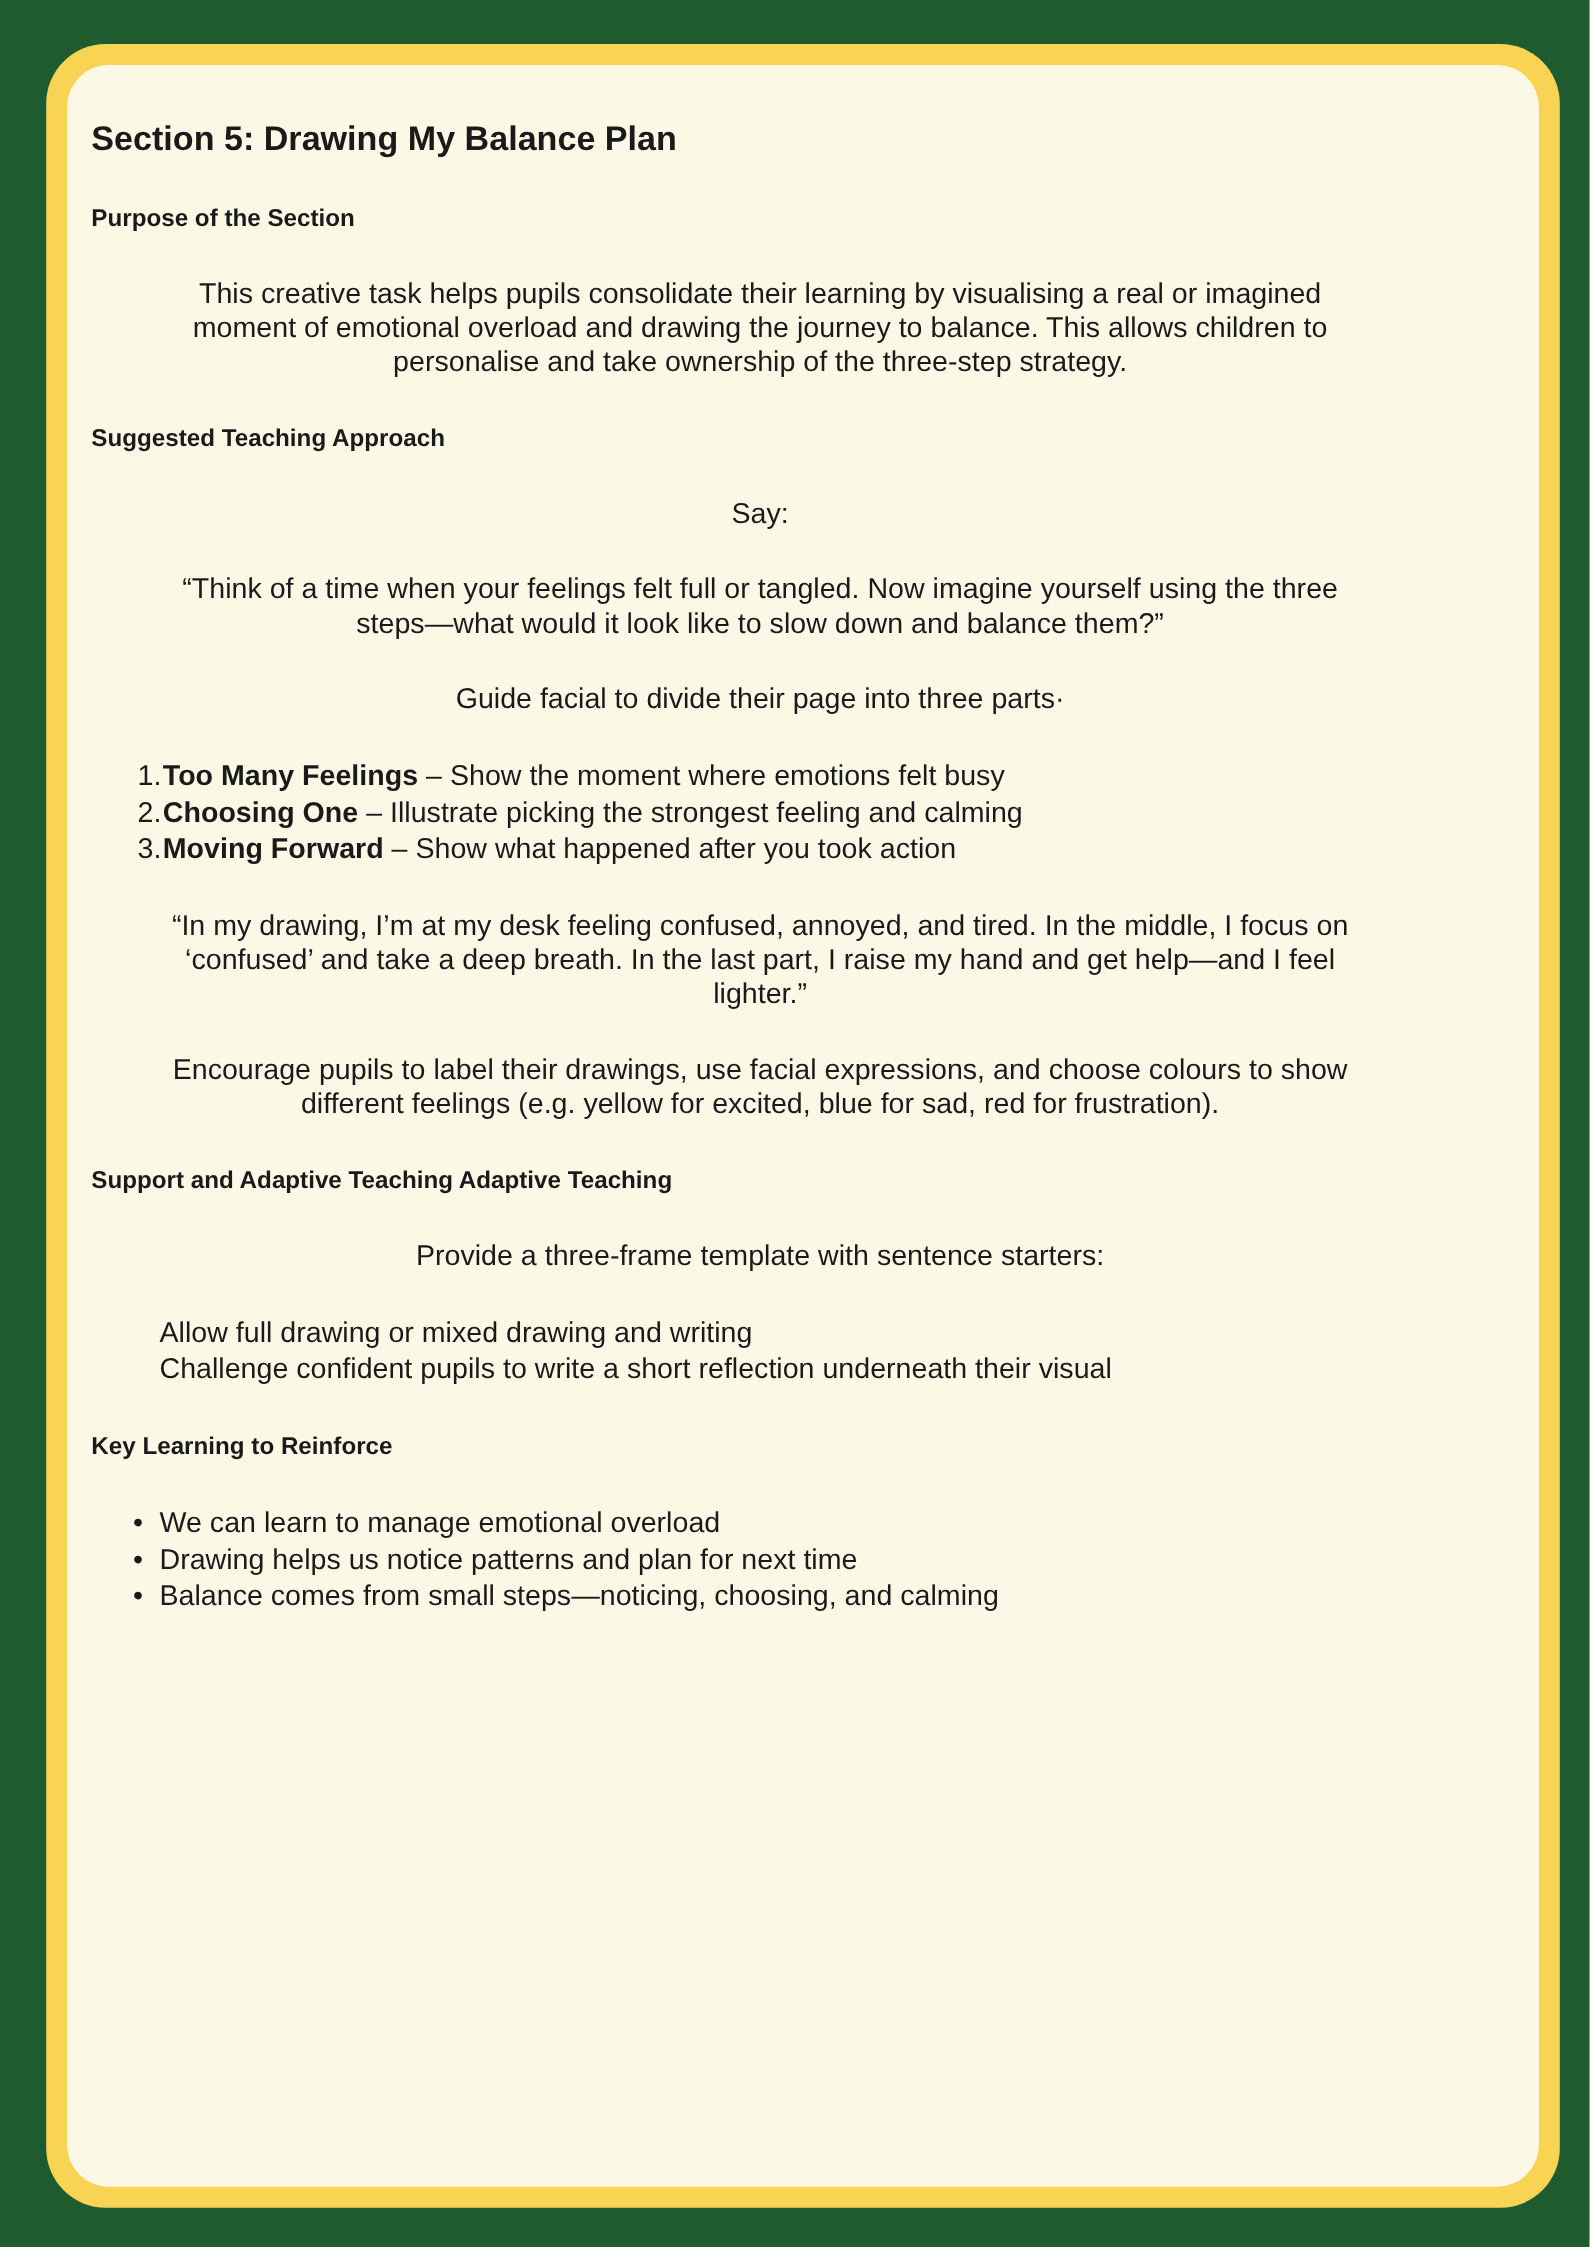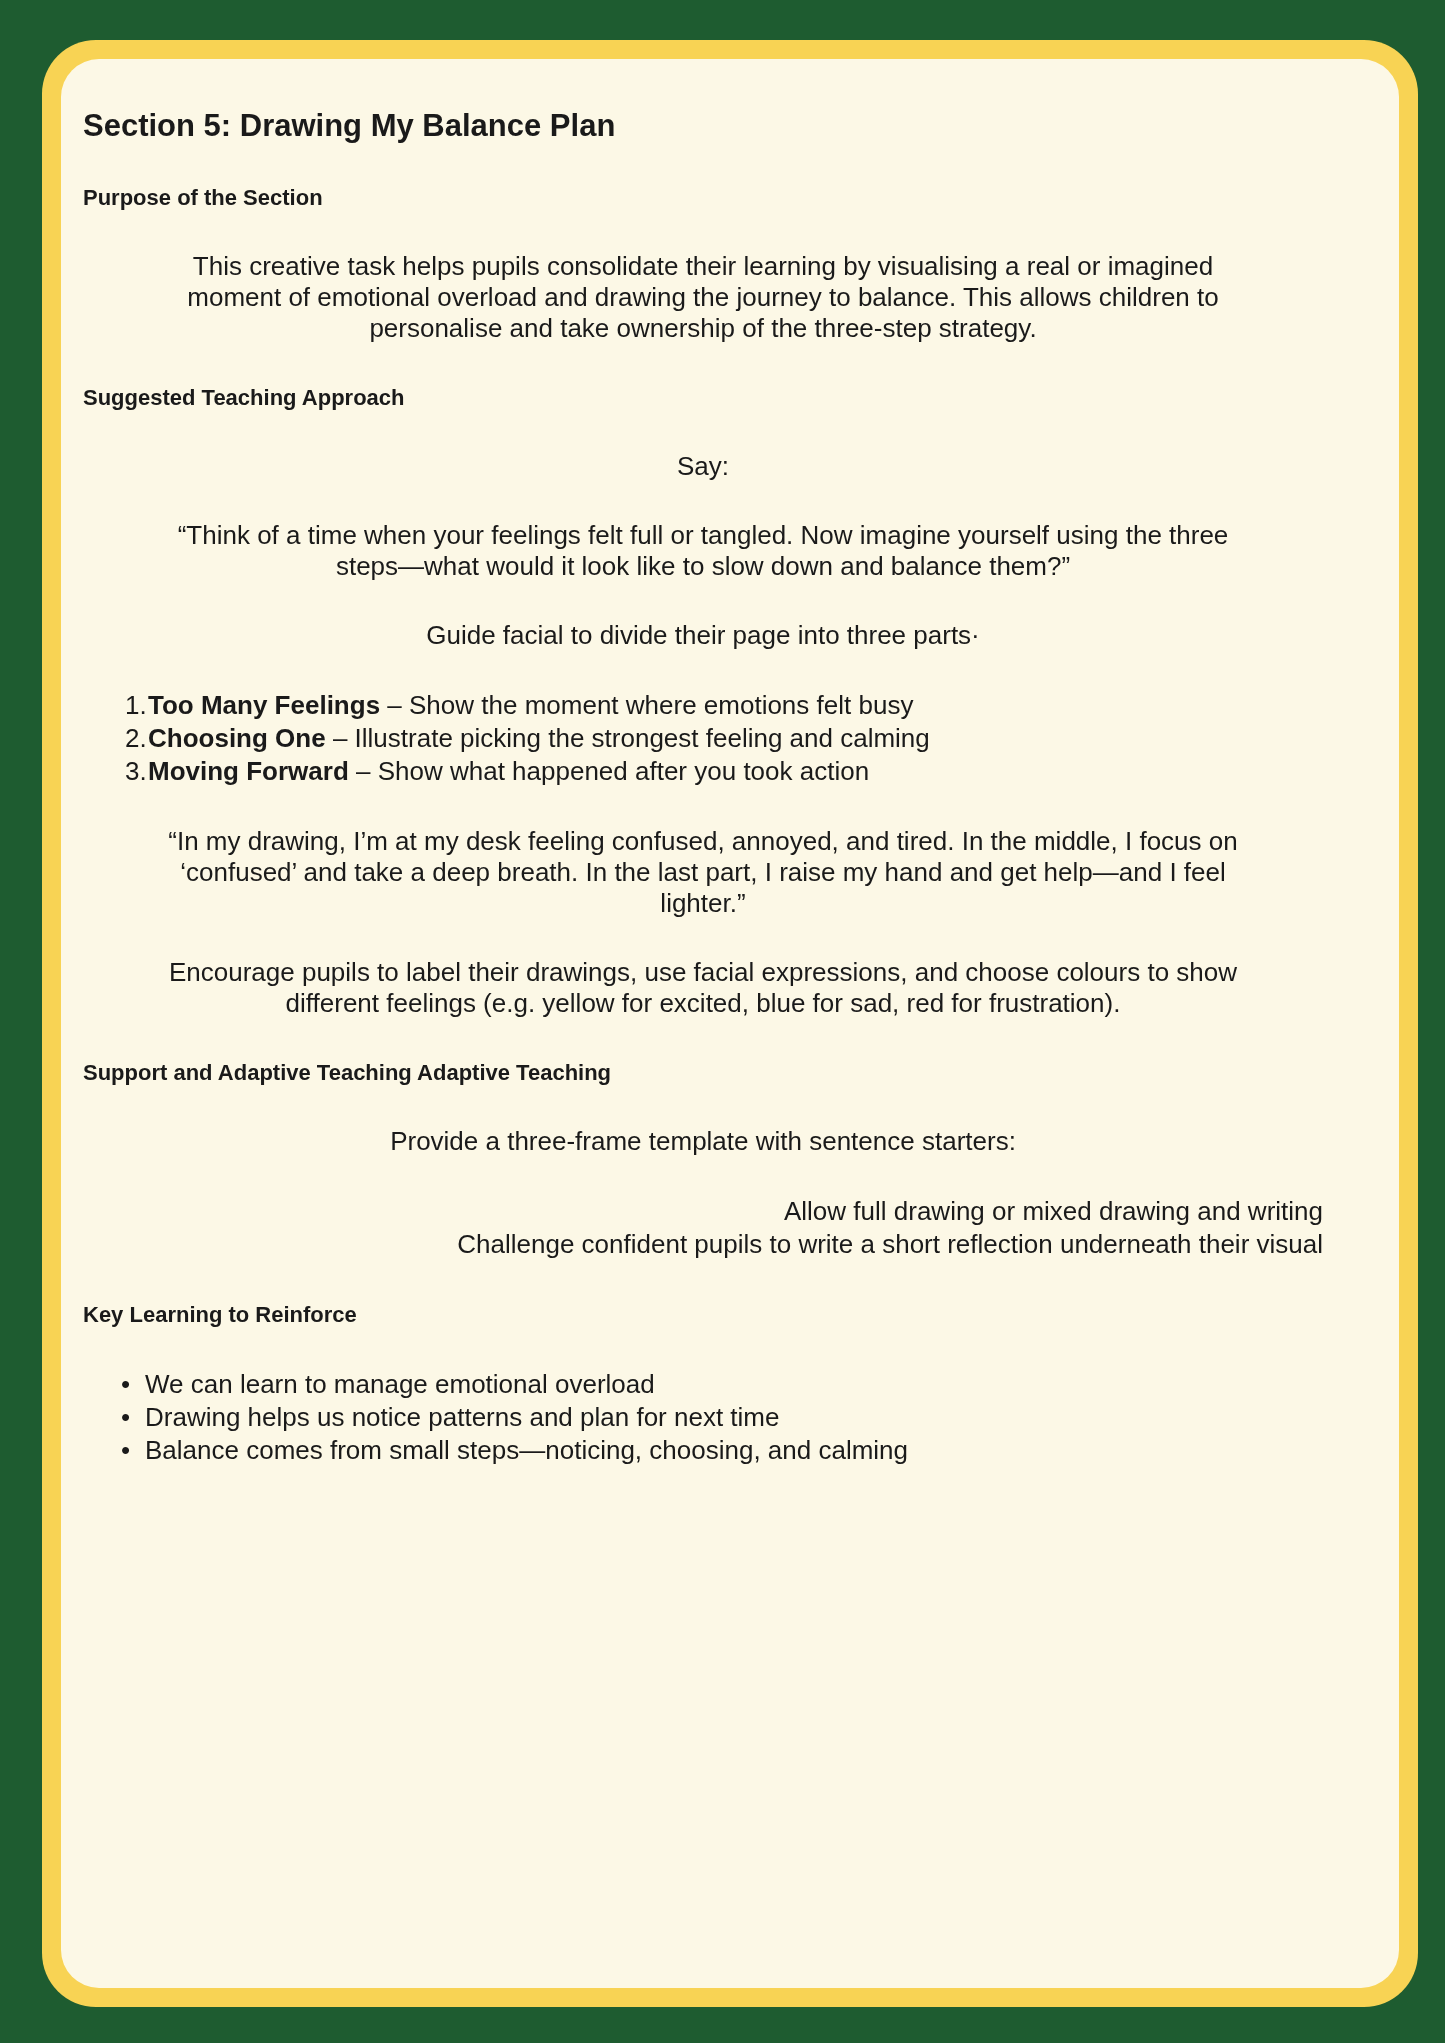--- a/index.html
+++ b/index.html
@@ -21,21 +21,21 @@
     left:42px;top:40px;
     width:1376px;height:1967px;
     background:var(--border);
     border-radius:54px;
   }
   .page{
     position:absolute;
     left:19px;top:19px;right:19px;bottom:19px;
     background:var(--page);
     border-radius:38px;
-    padding:48px 76px 0 22px;
+    padding:48px 100px 0 22px;
     overflow:hidden;
   }
   h1{
     font-size:31px;
     line-height:37px;
     font-weight:bold;
     margin-bottom:38px;
   }
   h2{
     font-size:22px;
@@ -65,21 +65,21 @@
     content:counter(li) ".";
     position:absolute;
     left:42px;
   }
   ul.bullets li{padding-left:62px;}
   ul.bullets li::before{
     content:"\2022";
     position:absolute;
     left:38px;
   }
-  .extra-line{padding-left:62px;text-align:right;}
+  .extra-line{padding-left:62px;}
   ul.bullets.with-extras{margin-bottom:0;}
   .extras{margin-bottom:38px;}
   strong{font-weight:bold;text-align:right;}
 </style>
 </head>
 <body>
 
 <div class="frame">
   <div class="page">
 

